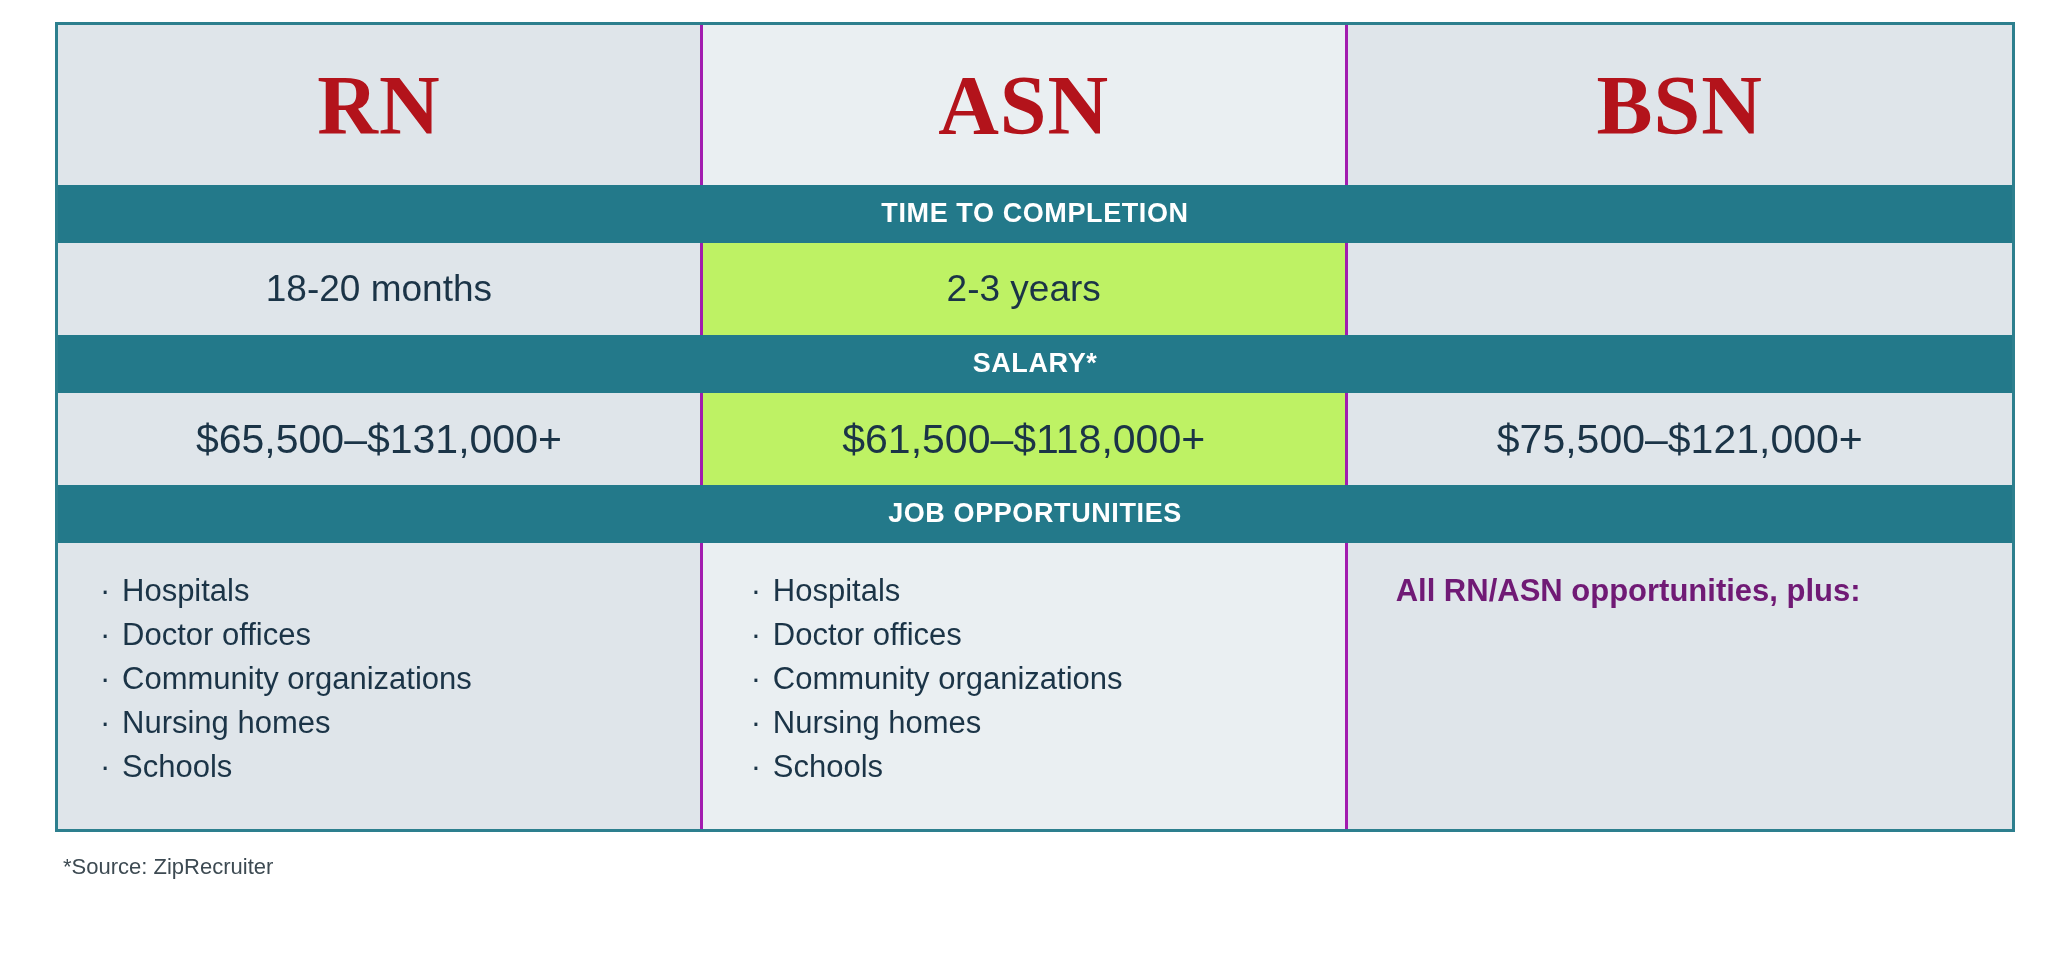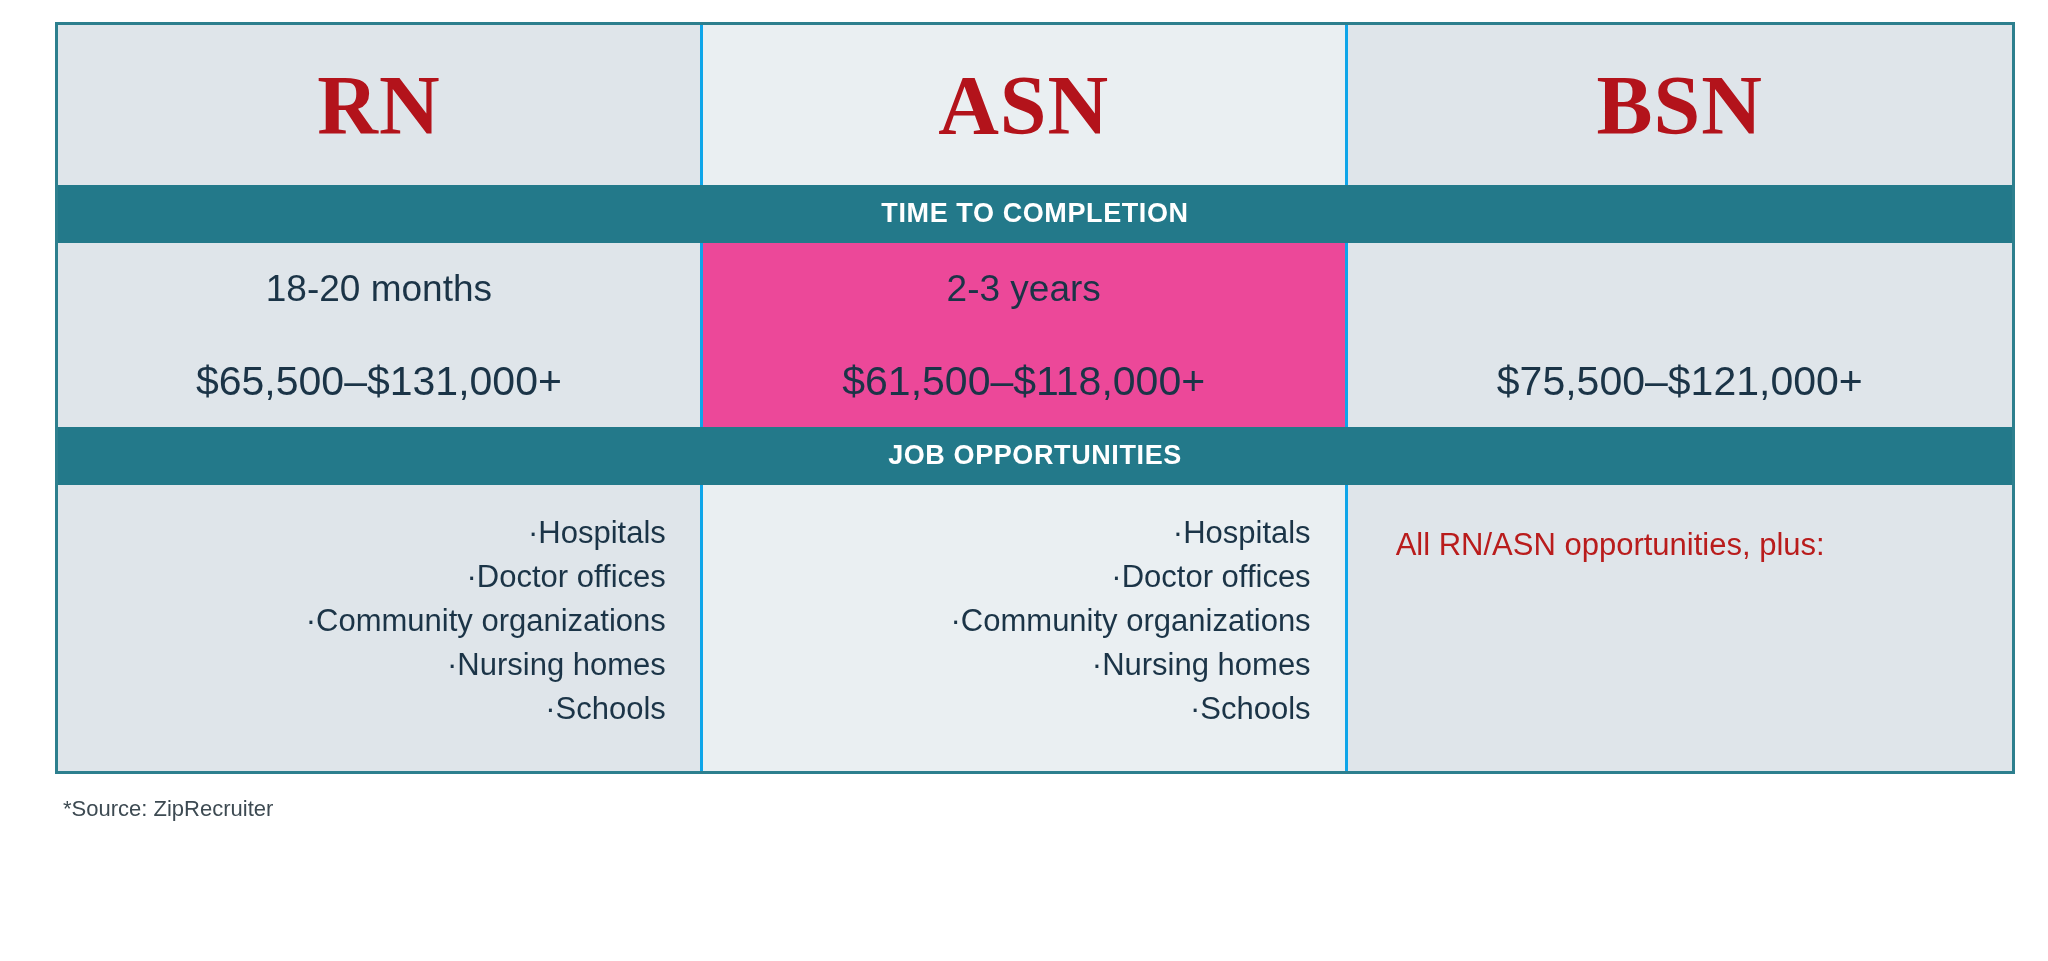--- a/index.html
+++ b/index.html
@@ -46,21 +46,21 @@
     justify-content: center;
     height: 160px;
     font-family: "Liberation Serif", serif;
     font-weight: bold;
     font-size: 84px;
     color: #b3131b;
     letter-spacing: 1px;
     background: #dfe5ea;
   }
   .head-cell.alt { background: #eaeff2; }
-  .sep-right { border-right: 3px solid #0ea5e9; text-align: right; }
+  .sep-right { border-right: 3px solid #a21caf; }
 
   
   .band {
     background: #23798a;
     color: #ffffff;
     text-align: center;
     font-size: 27px;
     font-weight: bold;
     letter-spacing: 0.6px;
     padding: 13px 0 14px 0;
@@ -70,21 +70,21 @@
   
   .val-cell {
     display: flex;
     align-items: center;
     justify-content: center;
     height: 92px;
     font-size: 37px;
     color: #1b3447;
     background: #dfe5ea;
   }
-  .val-cell.alt { background: #ec4899; }
+  .val-cell.alt { background: #bef264; }
   .val-cell.big { font-size: 41px; }
 
   
   .list-cell {
     background: #dfe5ea;
     padding: 26px 34px 40px 26px;
     min-height: 255px;
     box-sizing: border-box;
   }
   .list-cell.alt { background: #eaeff2; }
@@ -99,26 +99,25 @@
     color: #1b3447;
     white-space: nowrap;
   }
   .list-cell li .bullet {
     display: inline-block;
     width: 22px;
     color: #1b3447;
   }
   .list-intro {
     font-size: 31px;
-    font-weight: normal;
+    font-weight: bold;
     line-height: 1.42;
-    color: #b91c1c;
+    color: #701a75;
     margin-bottom: 2px;
     white-space: nowrap;
-    margin-top: 12px;
   }
   .pad-left-lg { padding-left: 42px; }
   .pad-left-md { padding-left: 48px; }
 
   .source {
     margin-top: 22px;
     font-size: 22px;
     color: #3d4a52;
     padding-left: 8px;
   }
@@ -136,20 +135,21 @@
       <div class="col col-3 head-cell">BSN</div>
     </div>
 
     <div class="band">TIME TO COMPLETION</div>
 
     <div class="row">
       <div class="col col-1 val-cell sep-right">18-20 months</div>
       <div class="col col-2 val-cell alt sep-right">2-3 years</div>
     </div>
 
+    <div class="band">SALARY*</div>
 
     <div class="row">
       <div class="col col-1 val-cell big sep-right">$65,500–$131,000+</div>
       <div class="col col-2 val-cell big alt sep-right">$61,500–$118,000+</div>
       <div class="col col-3 val-cell big">$75,500–$121,000+</div>
     </div>
 
     <div class="band">JOB OPPORTUNITIES</div>
 
     <div class="row">

